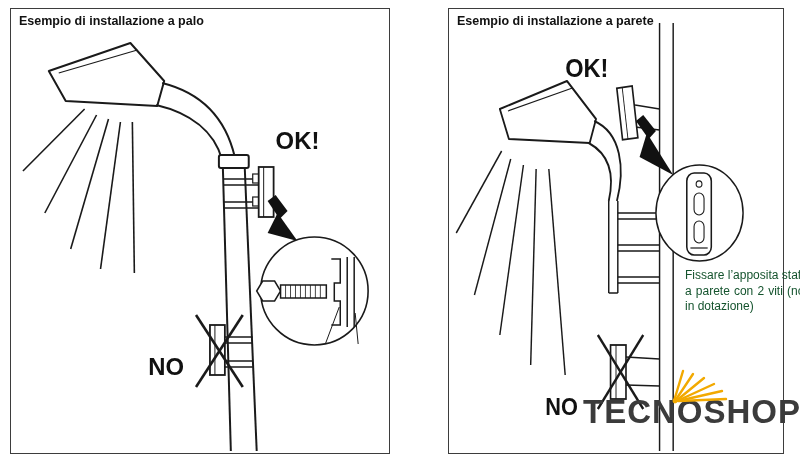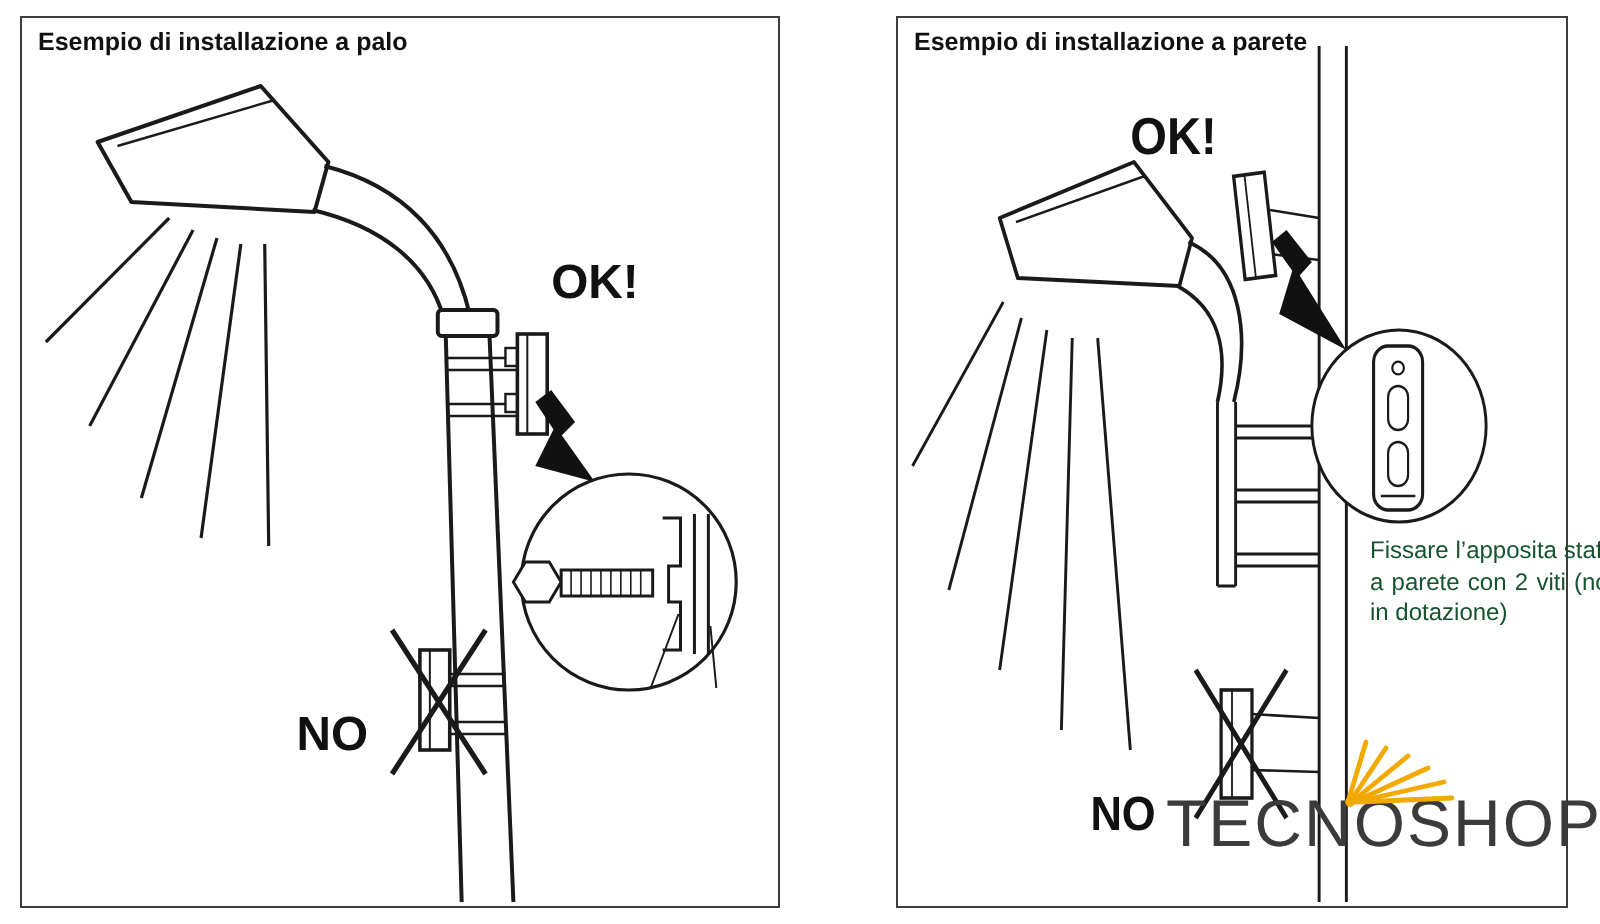--- a/index.html
+++ b/index.html
@@ -24,21 +24,21 @@
   .drawing { position:absolute; inset:0; width:100%; height:100%; }
   svg text { font-family:"Liberation Sans", sans-serif; fill:#111; }
   .caption {
     position:absolute; font-weight:normal; font-size:11.5px; line-height:1.3;
     text-align:justify; color:#14532d; z-index:3;
   }
   .caption--pole { left:252px; top:337px; width:118px; }
   .caption--wall { left:236px; top:259px; width:126px; font-size:12px; }
   .logo { position:absolute; left:134px; top:386px; z-index:5; white-space:nowrap; }
   .logo-text {
-    font-size:33px; font-weight:normal; letter-spacing:1px;
+    font-size:33px; font-weight:bold; letter-spacing:1px;
     color:#3b3b3b; line-height:1;
   }
   .antenna { position:absolute; left:86px; top:-27px; }
 </style>
 </head>
 <body>
 
 <section class="panel panel--pole">
   <h3 class="panel-title">Esempio di installazione a palo</h3>
 

